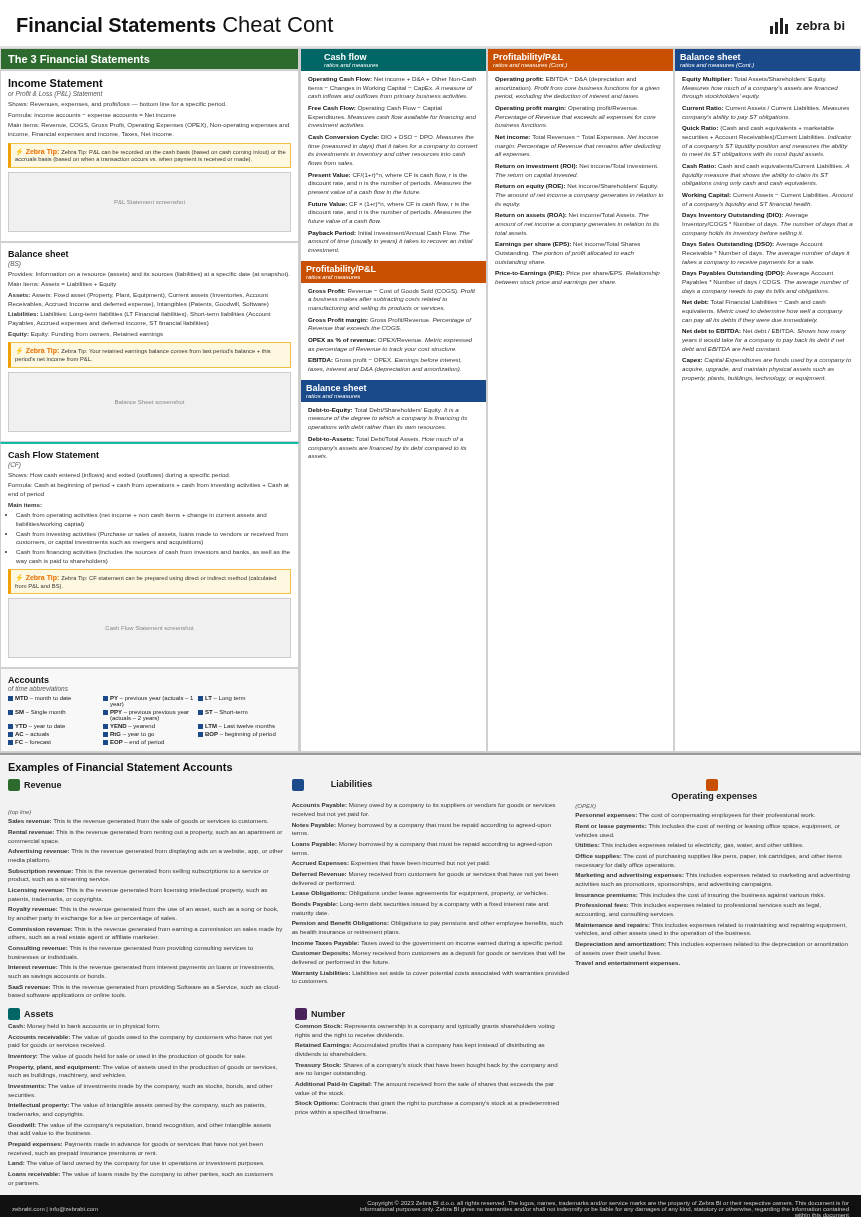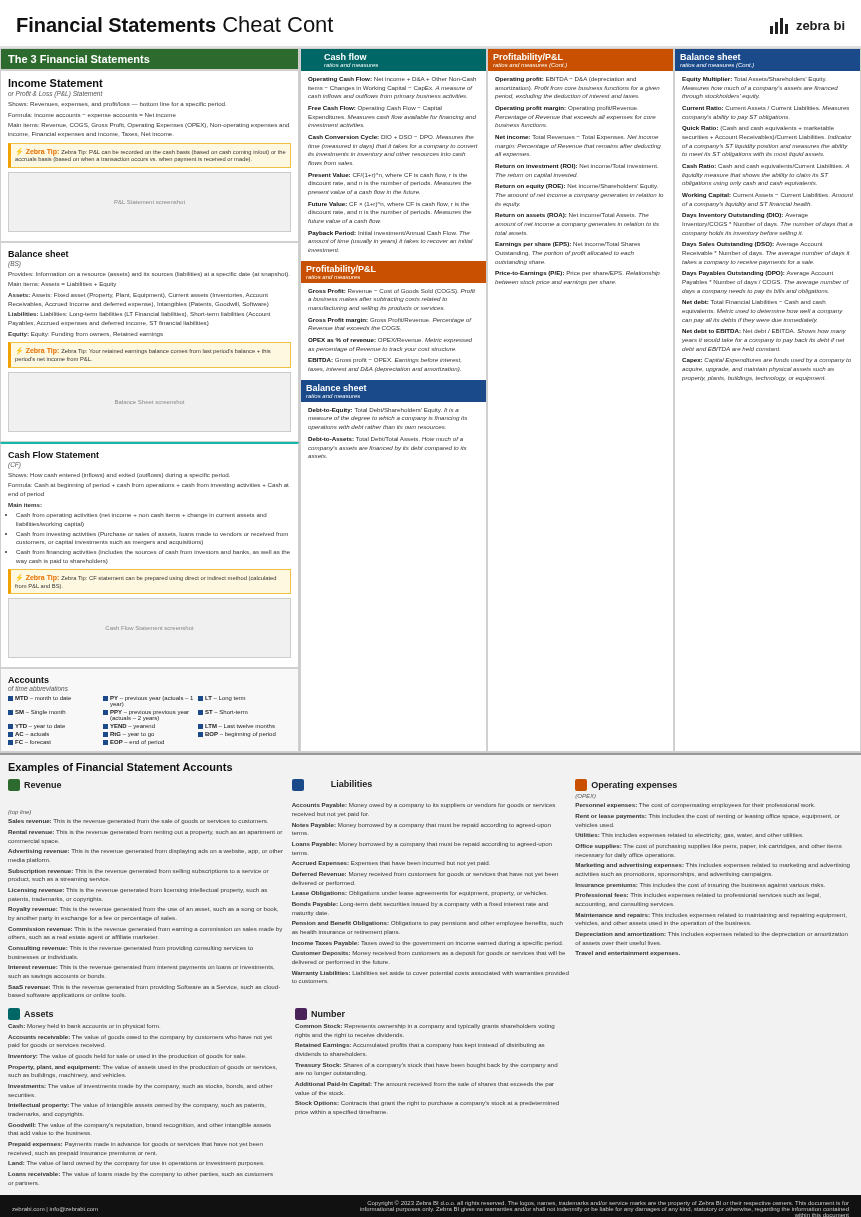--- a/index.html
+++ b/index.html
@@ -466,21 +466,21 @@
         <p><span class="label">Lease Obligations:</span> Obligations under lease agreements for equipment, property, or vehicles.</p>
         <p><span class="label">Bonds Payable:</span> Long-term debt securities issued by a company with a fixed interest rate and maturity date.</p>
         <p><span class="label">Pension and Benefit Obligations:</span> Obligations to pay pensions and other employee benefits, such as health insurance or retirement plans.</p>
         <p><span class="label">Income Taxes Payable:</span> Taxes owed to the government on income earned during a specific period.</p>
         <p><span class="label">Customer Deposits:</span> Money received from customers as a deposit for goods or services that will be delivered or performed in the future.</p>
         <p><span class="label">Warranty Liabilities:</span> Liabilities set aside to cover potential costs associated with warranties provided to customers.</p>
       </div>
     </div>
 
     <div>
-      <div style="display:flex;align-items:center;margin-bottom:2px;">
+      <div style="display:flex;align-items:center;margin-bottom:2px;flex-direction:column;">
         <div style="width:12px;height:12px;background:#c85000;border-radius:2px;display:inline-block;margin-right:4px;flex-shrink:0;"></div>
         <span style="font-size:9px;font-weight:900;">Operating expenses</span>
       </div>
       <div style="font-size:6px;color:#555;font-style:italic;margin-bottom:2px;">(OPEX)</div>
       <div class="section-body">
         <p><span class="label">Personnel expenses:</span> The cost of compensating employees for their professional work.</p>
         <p><span class="label">Rent or lease payments:</span> This includes the cost of renting or leasing office space, equipment, or vehicles used.</p>
         <p><span class="label">Utilities:</span> This includes expenses related to electricity, gas, water, and other utilities.</p>
         <p><span class="label">Office supplies:</span> The cost of purchasing supplies like pens, paper, ink cartridges, and other items necessary for daily office operations.</p>
         <p><span class="label">Marketing and advertising expenses:</span> This includes expenses related to marketing and advertising activities such as promotions, sponsorships, and advertising campaigns.</p>

